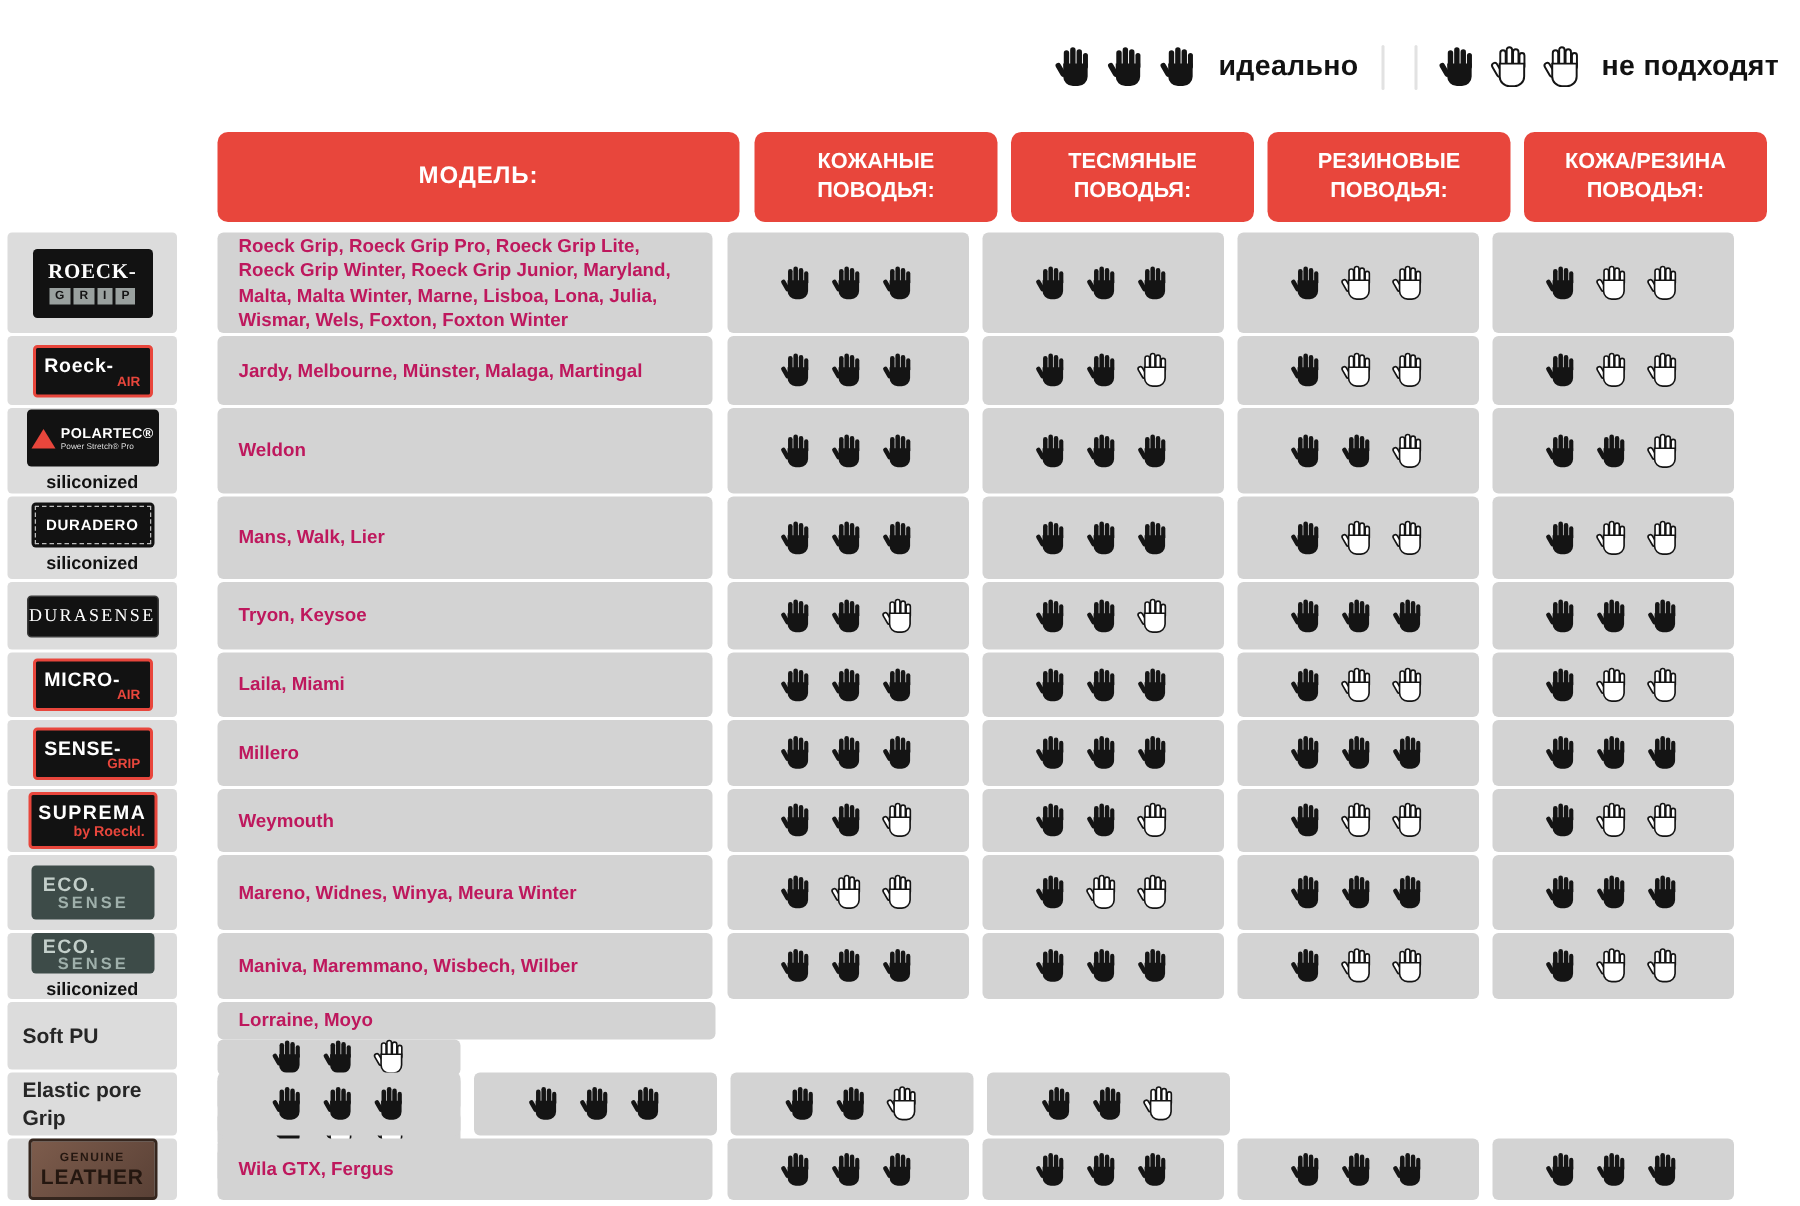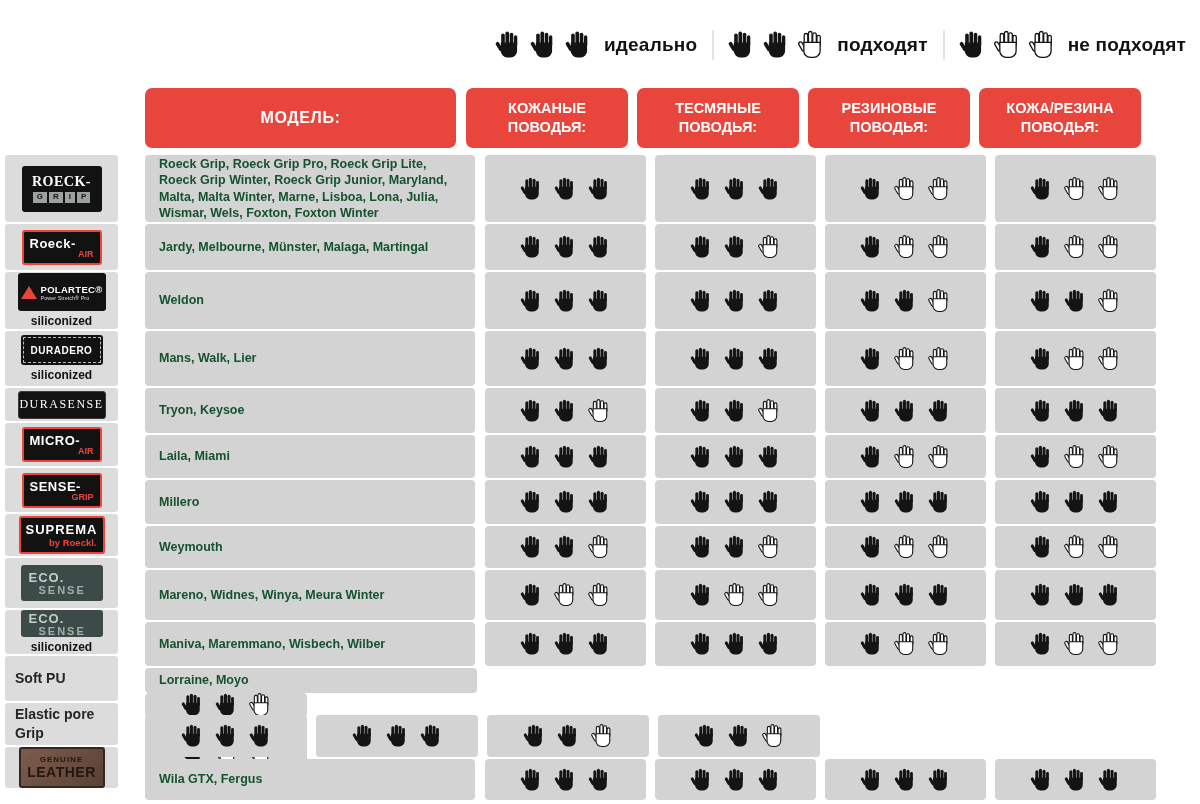--- a/index.html
+++ b/index.html
@@ -17,21 +17,21 @@
   
   .hand { width:21px; height:24px; overflow:visible; display:block; }
   .lg-hands .hand { width:25px; height:28px; }
   .hf { fill:#141414; }
   .ho { fill:#ffffff; stroke:#141414; stroke-width:1.4; }
 
   
   .hdr { position:absolute; top:88px; left:145px; display:flex; height:60px; }
   .hd { background:#e8463c; color:#fff; border-radius:7px; display:flex; flex-direction:column;
         align-items:center; justify-content:center; font-weight:bold; }
-  .hdr-model { width:311px; margin-right:10px; font-size:16px; letter-spacing:0.6px; }
+  .hdr-model { width:348px; margin-right:10px; font-size:16px; letter-spacing:0.6px; }
   .hdr-col { width:162px; margin-right:9px; font-size:14.5px; line-height:1.3; text-align:center; }
 
   
   #sidebar { position:absolute; top:155px; left:5px; width:113px; }
   .sb-cell { width:113px; background:#dcdcdc; border-radius:3px; margin-bottom:2px;
              display:flex; flex-direction:column; align-items:center; justify-content:center; }
   .lbox { display:flex; flex-direction:column; justify-content:center; border-radius:3px; }
   .lb-black { background:#121212; color:#fff; }
   .rb { border:2px solid #e8463c; }
   .rg { width:80px; height:46px; align-items:center; }
@@ -64,21 +64,21 @@
                 width:86px; height:42px; align-items:center; justify-content:center; color:#241710; }
   .lea1 { font-size:8px; font-weight:bold; letter-spacing:1px; }
   .lea2 { font-size:14px; font-weight:bold; letter-spacing:0.5px; }
   .silic { font-weight:bold; font-size:12px; color:#121212; margin-top:3px; }
 
   
   #rows { position:absolute; top:155px; left:145px; width:1020px; }
   .trow { display:flex; margin-bottom:2px; }
   .cell { background:#d3d3d3; border-radius:4px; }
   .mcell { width:332px; margin-right:10px; display:flex; align-items:center; padding:4px 12px 4px 14px;
-           font-weight:bold; font-size:12.5px; color:#14532d; line-height:1.32; }
+           font-weight:bold; font-size:12.5px; color:#be185d; line-height:1.32; }
   .rcell { width:162px; margin-right:9px; display:flex; align-items:center; justify-content:center; gap:13px; }
 </style>
 </head>
 <body>
 
 <svg width="0" height="0" style="position:absolute">
   <defs>
     <symbol id="hand" viewBox="0 0 27 30" overflow="visible">
       <rect x="5.6" y="2.6" width="3.9" height="13" rx="1.95"></rect>
       <rect x="10.2" y="0.4" width="3.9" height="14" rx="1.95"></rect>
@@ -103,34 +103,20 @@
           <svg class="hand" viewBox="0 0 27 30">
             <use href="#hand" class="hf"></use>
           </svg>
           <svg class="hand" viewBox="0 0 27 30">
             <use href="#hand" class="hf"></use>
           </svg>
         </span>
       <span class="lg-label">идеально</span>
     </div>
     <span class="lg-div"></span>
-    <div class="lg-item">
-      <span class="lg-hands">
-          <svg class="hand" viewBox="0 0 27 30">
-            <use href="#hand" class="hf"></use>
-          </svg>
-          <svg class="hand" viewBox="0 0 27 30">
-            <use href="#hand" class="hf"></use>
-          </svg>
-          <svg class="hand" viewBox="0 0 27 30">
-            <use href="#hand" class="ho"></use>
-          </svg>
-        </span>
-      <span class="lg-label">подходят</span>
-    </div>
     <span class="lg-div"></span>
     <div class="lg-item">
       <span class="lg-hands">
           <svg class="hand" viewBox="0 0 27 30">
             <use href="#hand" class="hf"></use>
           </svg>
           <svg class="hand" viewBox="0 0 27 30">
             <use href="#hand" class="ho"></use>
           </svg>
           <svg class="hand" viewBox="0 0 27 30">
@@ -188,21 +174,21 @@
             <b>POLARTEC®</b>
             <i>Power Stretch® Pro</i>
           </span>
         </div>
         <div class="silic">siliconized</div>
       </div>
       <div class="sb-cell" style="height: 55px;">
         <div class="lbox lb-black dur">DURADERO</div>
         <div class="silic">siliconized</div>
       </div>
-      <div class="sb-cell" style="height: 33px;">
+      <div class="sb-cell" style="height: 45px;">
         <div class="lbox lb-black dse">DURASENSE</div>
       </div>
       <div class="sb-cell" style="height: 43px;">
         <div class="lbox lb-black rb rd">
           <div class="rd1">MICRO-</div>
           <div class="rd2">AIR</div>
         </div>
       </div>
       <div class="sb-cell" style="height: 44px;">
         <div class="lbox lb-black rb rd">

